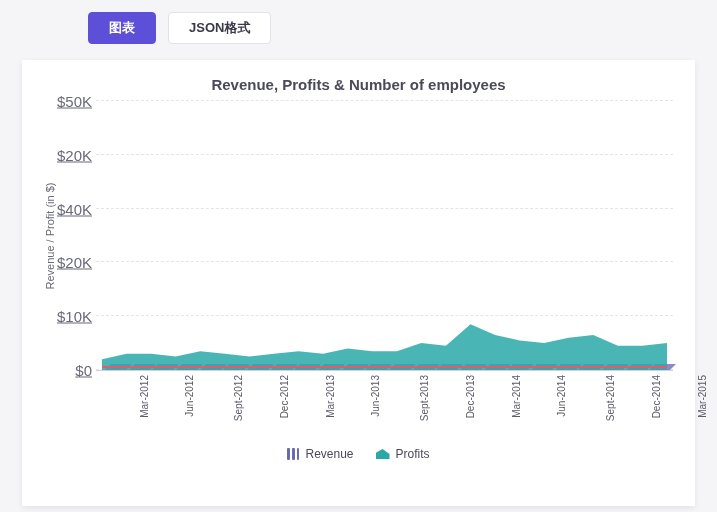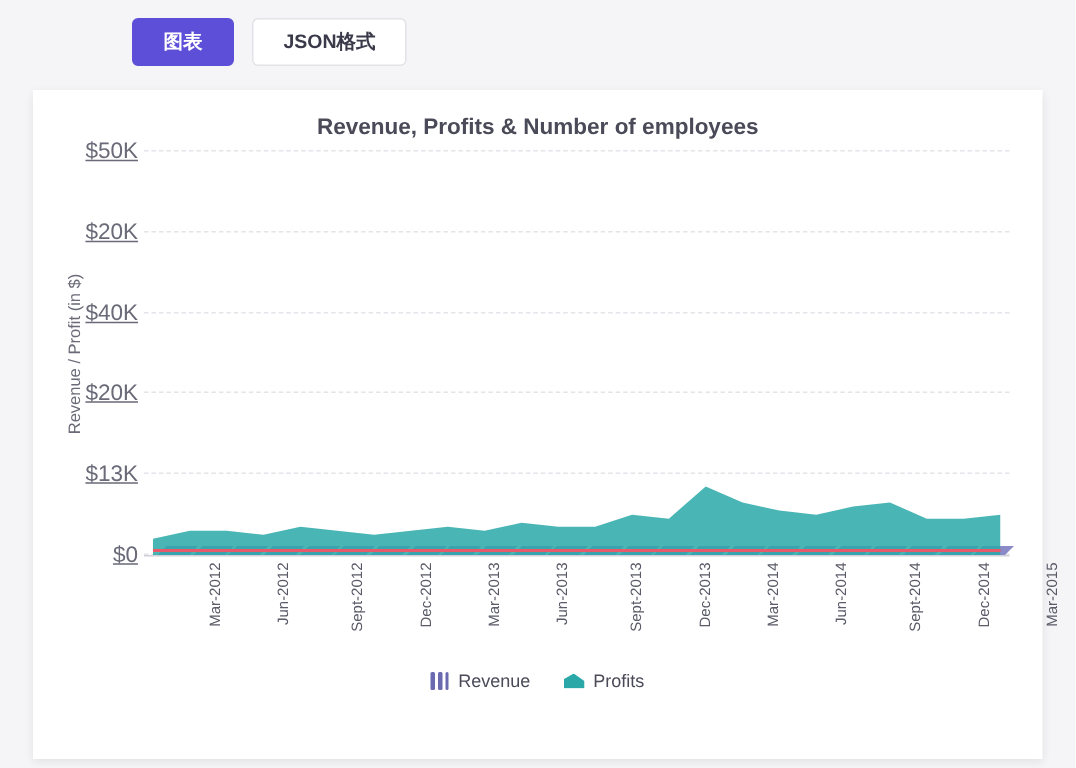--- a/index.html
+++ b/index.html
@@ -167,21 +167,21 @@
 
 <div class="chart-card">
   <div class="chart-title">Revenue, Profits &amp; Number of employees</div>
 
   <div class="plot-area">
     <div class="y-axis-label">Revenue / Profit (in $)</div>
     <div id="y-ticks">
         <div class="gridline" style="bottom: 0%;"></div>
         <div class="y-tick" style="bottom: 0%;">$0</div>
         <div class="gridline" style="bottom: 20%;"></div>
-        <div class="y-tick" style="bottom: 20%;">$13K</div>
+        <div class="y-tick" style="bottom: 20%;">$10K</div>
         <div class="gridline" style="bottom: 40%;"></div>
         <div class="y-tick" style="bottom: 40%;">$20K</div>
         <div class="gridline" style="bottom: 60%;"></div>
         <div class="y-tick" style="bottom: 60%;">$40K</div>
         <div class="gridline" style="bottom: 80%;"></div>
         <div class="y-tick" style="bottom: 80%;">$20K</div>
         <div class="gridline" style="bottom: 100%;"></div>
         <div class="y-tick" style="bottom: 100%;">$50K</div>
       </div>
     <div class="bars" id="bars">

